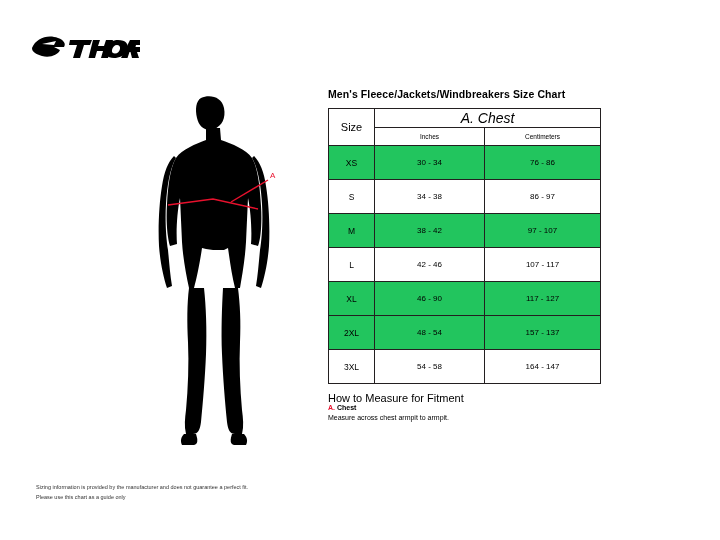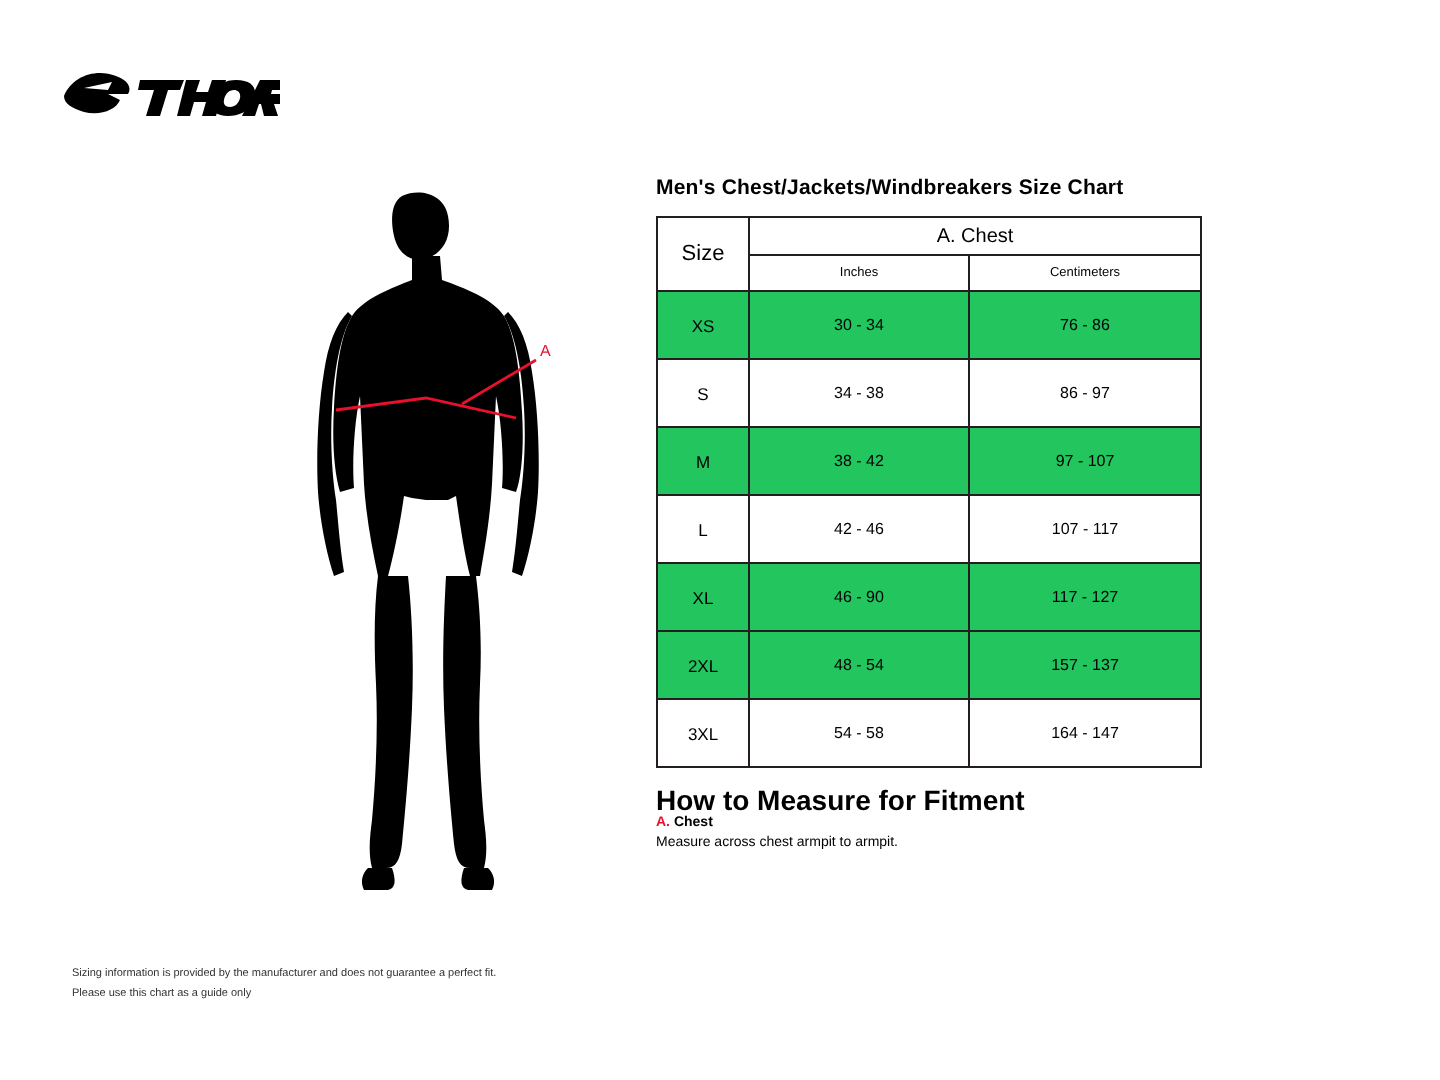--- a/index.html
+++ b/index.html
@@ -69,24 +69,25 @@
   .col-size { width: 46px; }
   .col-in   { width: 110px; }
   .col-cm   { width: 116px; }
 
   th.size-head {
     font-size: 11px;
     font-weight: bold;
     height: 32px;
   }
   th.measure-head {
-    font-size: 10px;
+    font-size: 14px;
     font-weight: bold;
     height: 16px;
     border-bottom: 1px solid #231f20;
+    font-style: italic;
   }
   th.unit-head {
     font-size: 6.5px;
     font-weight: bold;
     height: 15px;
   }
   td.size-cell {
     font-size: 8.5px;
     font-weight: bold;
     height: 31px;
@@ -99,22 +100,22 @@
   tr.plain td { background: #ffffff; }
 
   
   .howto {
     position: absolute;
     left: 328px;
     top: 392px;
     width: 300px;
   }
   .howto-title {
-    font-size: 14px;
-    font-weight: bold;
+    font-size: 11px;
+    font-weight: normal;
   }
   .howto-label {
     font-size: 7px;
     font-weight: bold;
     margin-bottom: 3px;
   }
   .howto-label .letter { color: #e8112d; }
   .howto-text {
     font-size: 7px;
     color: #000;
@@ -217,21 +218,21 @@
 
       <g stroke="#e8112d" stroke-width="1.4" fill="none">
         <path d="M50 113 L95 107 L140 117"></path>
         <path d="M113 110 L150 88"></path>
       </g>
       <text x="152" y="86" font-family="Liberation Sans, sans-serif" font-size="8" fill="#e8112d">A</text>
     </svg>
   </div>
 
   <div class="right-col">
-    <div class="chart-title">Men's Chest/Jackets/Windbreakers Size Chart</div>
+    <div class="chart-title">Men's Fleece/Jackets/Windbreakers Size Chart</div>
 
     <table class="size-table">
       <colgroup>
         <col class="col-size">
           <col class="col-in">
           <col class="col-cm">
       </colgroup>
       <thead>
         <tr>
           <th class="size-head" rowspan="2">Size</th>

